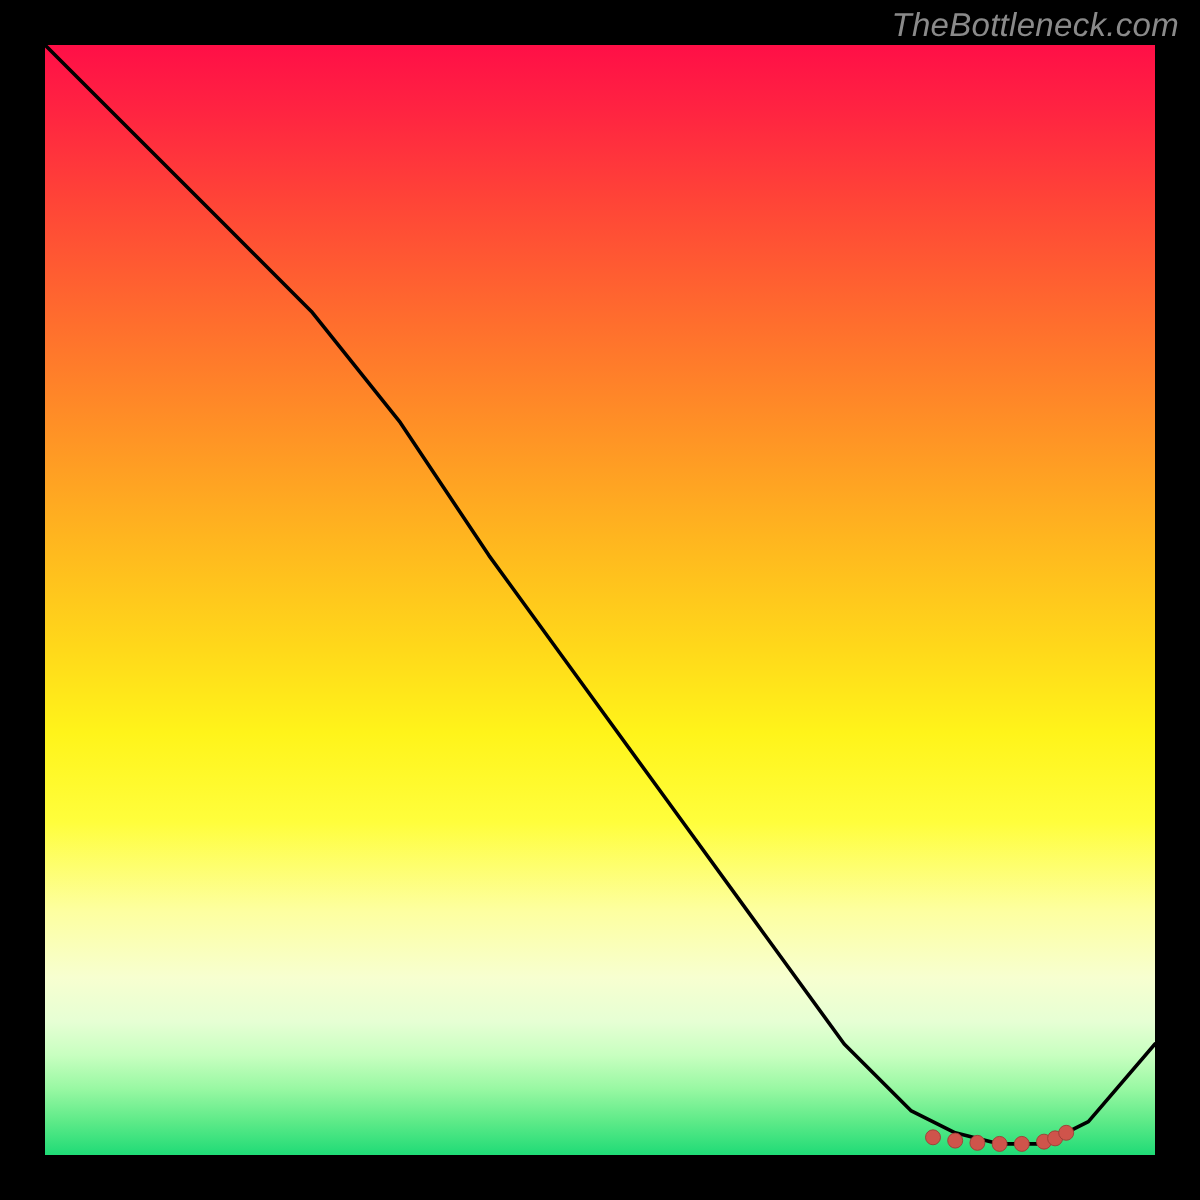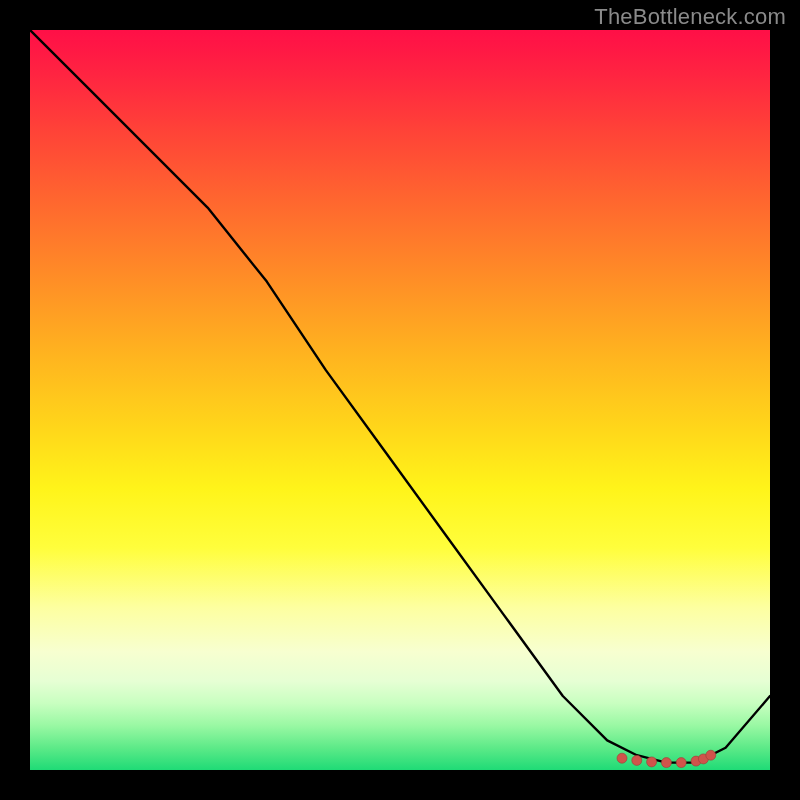--- a/index.html
+++ b/index.html
@@ -12,20 +12,21 @@
   }
   .attribution {
     position: absolute;
     top: 4px;
     right: 14px;
     color: #8a8a8a;
     font-family: Arial, Helvetica, sans-serif;
     font-size: 22px;
     font-weight: 400;
     letter-spacing: 0.2px;
+    font-style: italic;
   }
   .plot {
     position: absolute;
     left: 30px;
     top: 30px;
     width: 740px;
     height: 740px;
     
     background: linear-gradient(
       to bottom,

